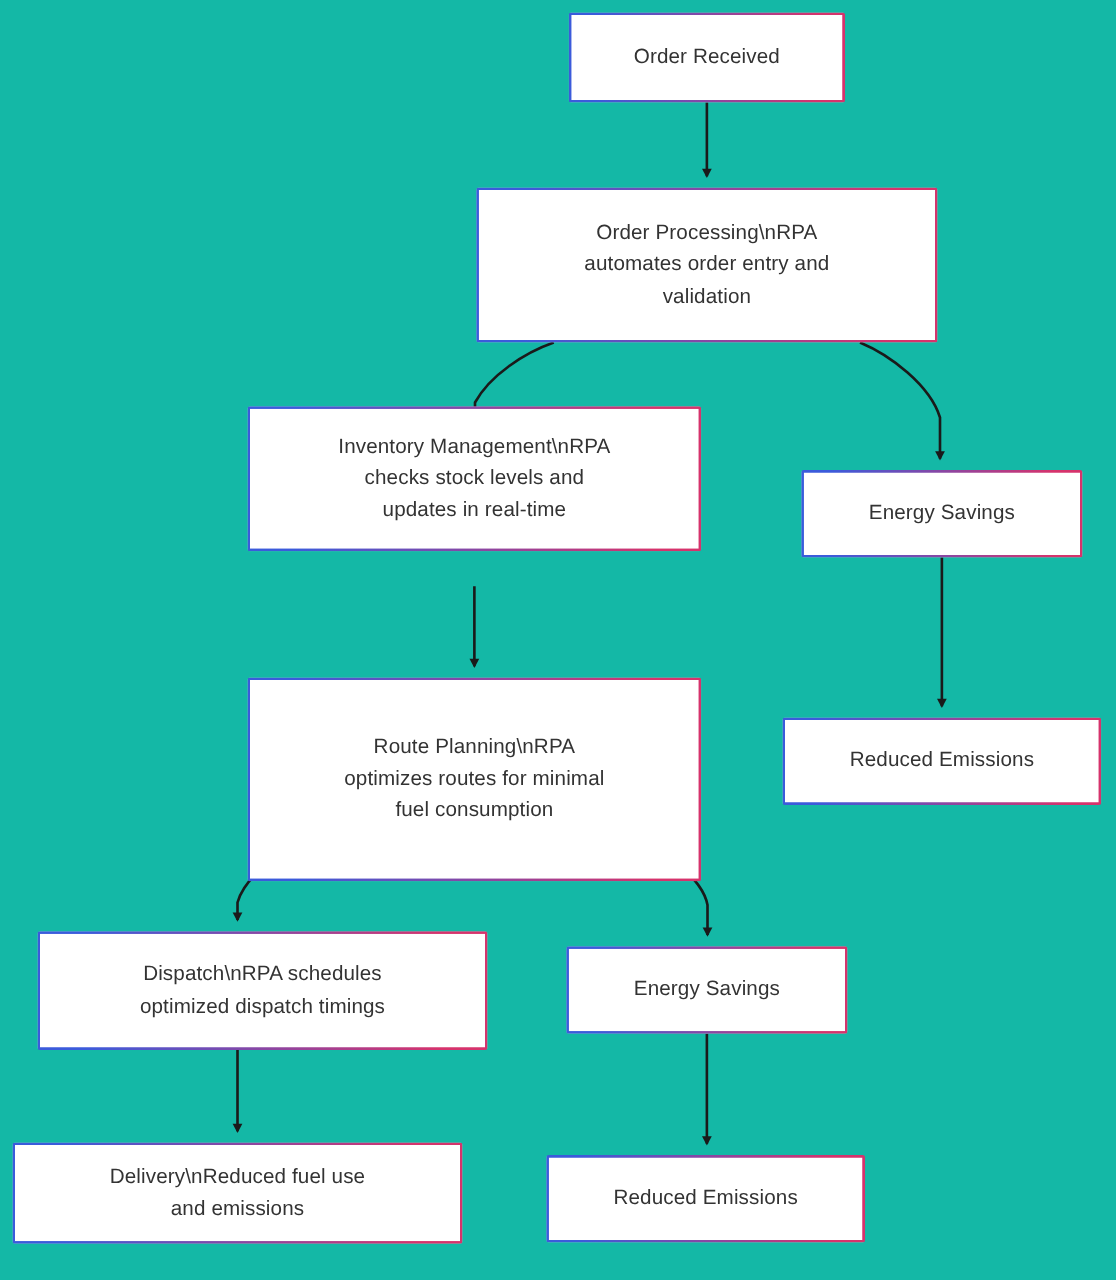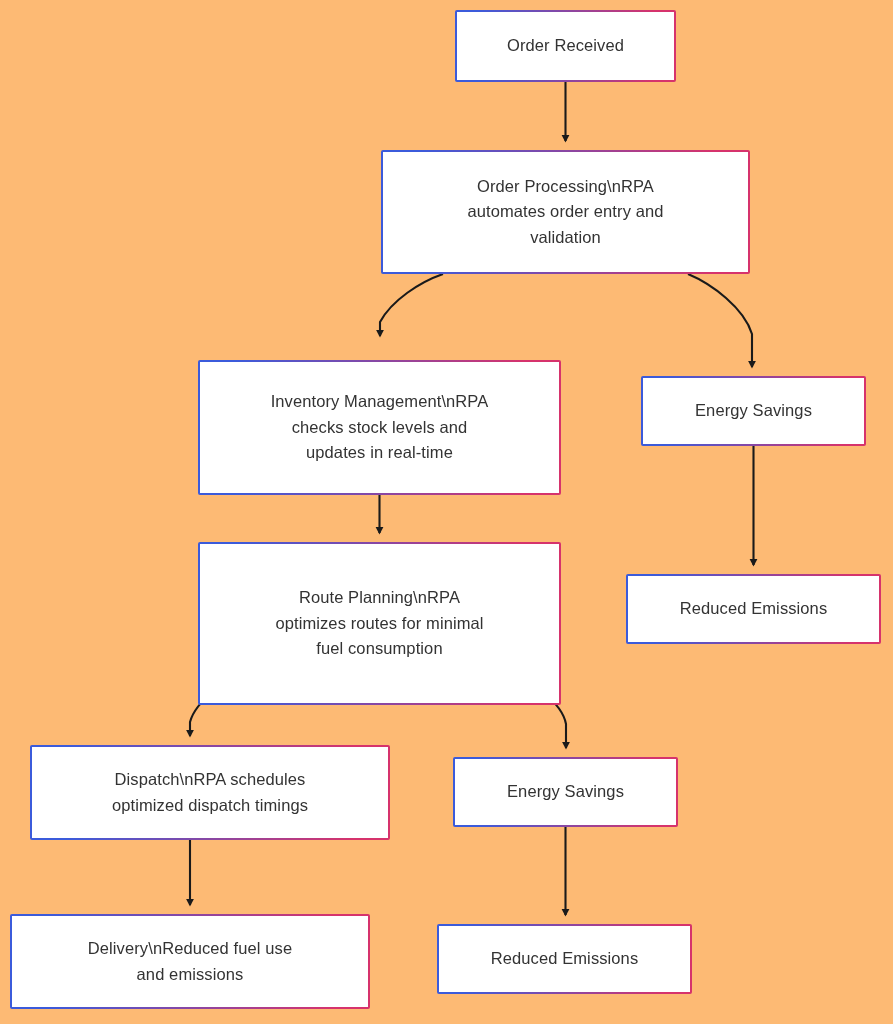--- a/index.html
+++ b/index.html
@@ -53,21 +53,21 @@
     font-size: 16.5px;
     line-height: 1.55;
     text-align: center;
     white-space: pre-line;
     letter-spacing: 0.1px;
   }
 </style>
 </head>
 <body style="background: rgb(255, 255, 255);">
 
-<div id="flowchart" style="background: #fdba74;">
+<div id="flowchart" style="background: #14b8a6;">
 
   <svg id="edge-layer" viewBox="0 0 893 1024" width="893" height="1024" xmlns="http://www.w3.org/2000/svg">
     <defs>
       <marker id="arrowhead" markerWidth="9" markerHeight="9" refX="6.6" refY="4.5" orient="auto" markerUnits="userSpaceOnUse">
         <path d="M0.5,0.6 L8,4.5 L0.5,8.4 z" fill="#1a1a1a"></path>
       </marker>
     </defs>
 
     <path d="M565.5,82 L565.5,141" fill="none" stroke="#1a1a1a" stroke-width="2.1" marker-end="url(#arrowhead)"></path>
 
@@ -90,21 +90,21 @@
 
   <div id="node-layer">
       <div class="node" style="--c1: #3b5bdb; --c2: #d6336c; left: 455px; top: 10px; width: 221px; height: 72px;">
         <div class="node-label">Order Received</div>
       </div>
       <div class="node" style="--c1: #3b5bdb; --c2: #d6336c; left: 381px; top: 150px; width: 369px; height: 124px; align-items: center;">
         <div class="node-label">Order Processing\nRPA
 automates order entry and
 validation</div>
       </div>
-      <div class="node" style="--c1: #3b5bdb; --c2: #d6336c; left: 198px; top: 360px; width: 363px; height: 135px;">
+      <div class="node" style="--c1: #3b5bdb; --c2: #d6336c; left: 198px; top: 325px; width: 363px; height: 116px;">
         <div class="node-label">Inventory Management\nRPA
 checks stock levels and
 updates in real-time</div>
       </div>
       <div class="node" style="--c1: #3b5bdb; --c2: #d6336c; left: 641px; top: 376px; width: 225px; height: 70px;">
         <div class="node-label">Energy Savings</div>
       </div>
       <div class="node" style="--c1: #3b5bdb; --c2: #d6336c; left: 198px; top: 542px; width: 363px; height: 163px;">
         <div class="node-label">Route Planning\nRPA
 optimizes routes for minimal
@@ -113,21 +113,21 @@
       <div class="node" style="--c1: #3b5bdb; --c2: #d6336c; left: 626px; top: 574px; width: 255px; height: 70px;">
         <div class="node-label">Reduced Emissions</div>
       </div>
       <div class="node" style="--c1: #3b5bdb; --c2: #d6336c; left: 10px; top: 745px; width: 360px; height: 95px; margin-left: 20px;">
         <div class="node-label">Dispatch\nRPA schedules
 optimized dispatch timings</div>
       </div>
       <div class="node" style="--c1: #3b5bdb; --c2: #d6336c; left: 453px; top: 757px; width: 225px; height: 70px;">
         <div class="node-label">Energy Savings</div>
       </div>
-      <div class="node" style="--c1: #3b5bdb; --c2: #d6336c; left: 10px; top: 914px; width: 360px; height: 95px;">
+      <div class="node" style="--c1: #3b5bdb; --c2: #d6336c; left: 10px; top: 914px; width: 360px; height: 81px;">
         <div class="node-label">Delivery\nReduced fuel use
 and emissions</div>
       </div>
       <div class="node" style="--c1: #3b5bdb; --c2: #d6336c; left: 437px; top: 924px; width: 255px; height: 70px;">
         <div class="node-label">Reduced Emissions</div>
       </div>
     </div>
 
 </div>
 

